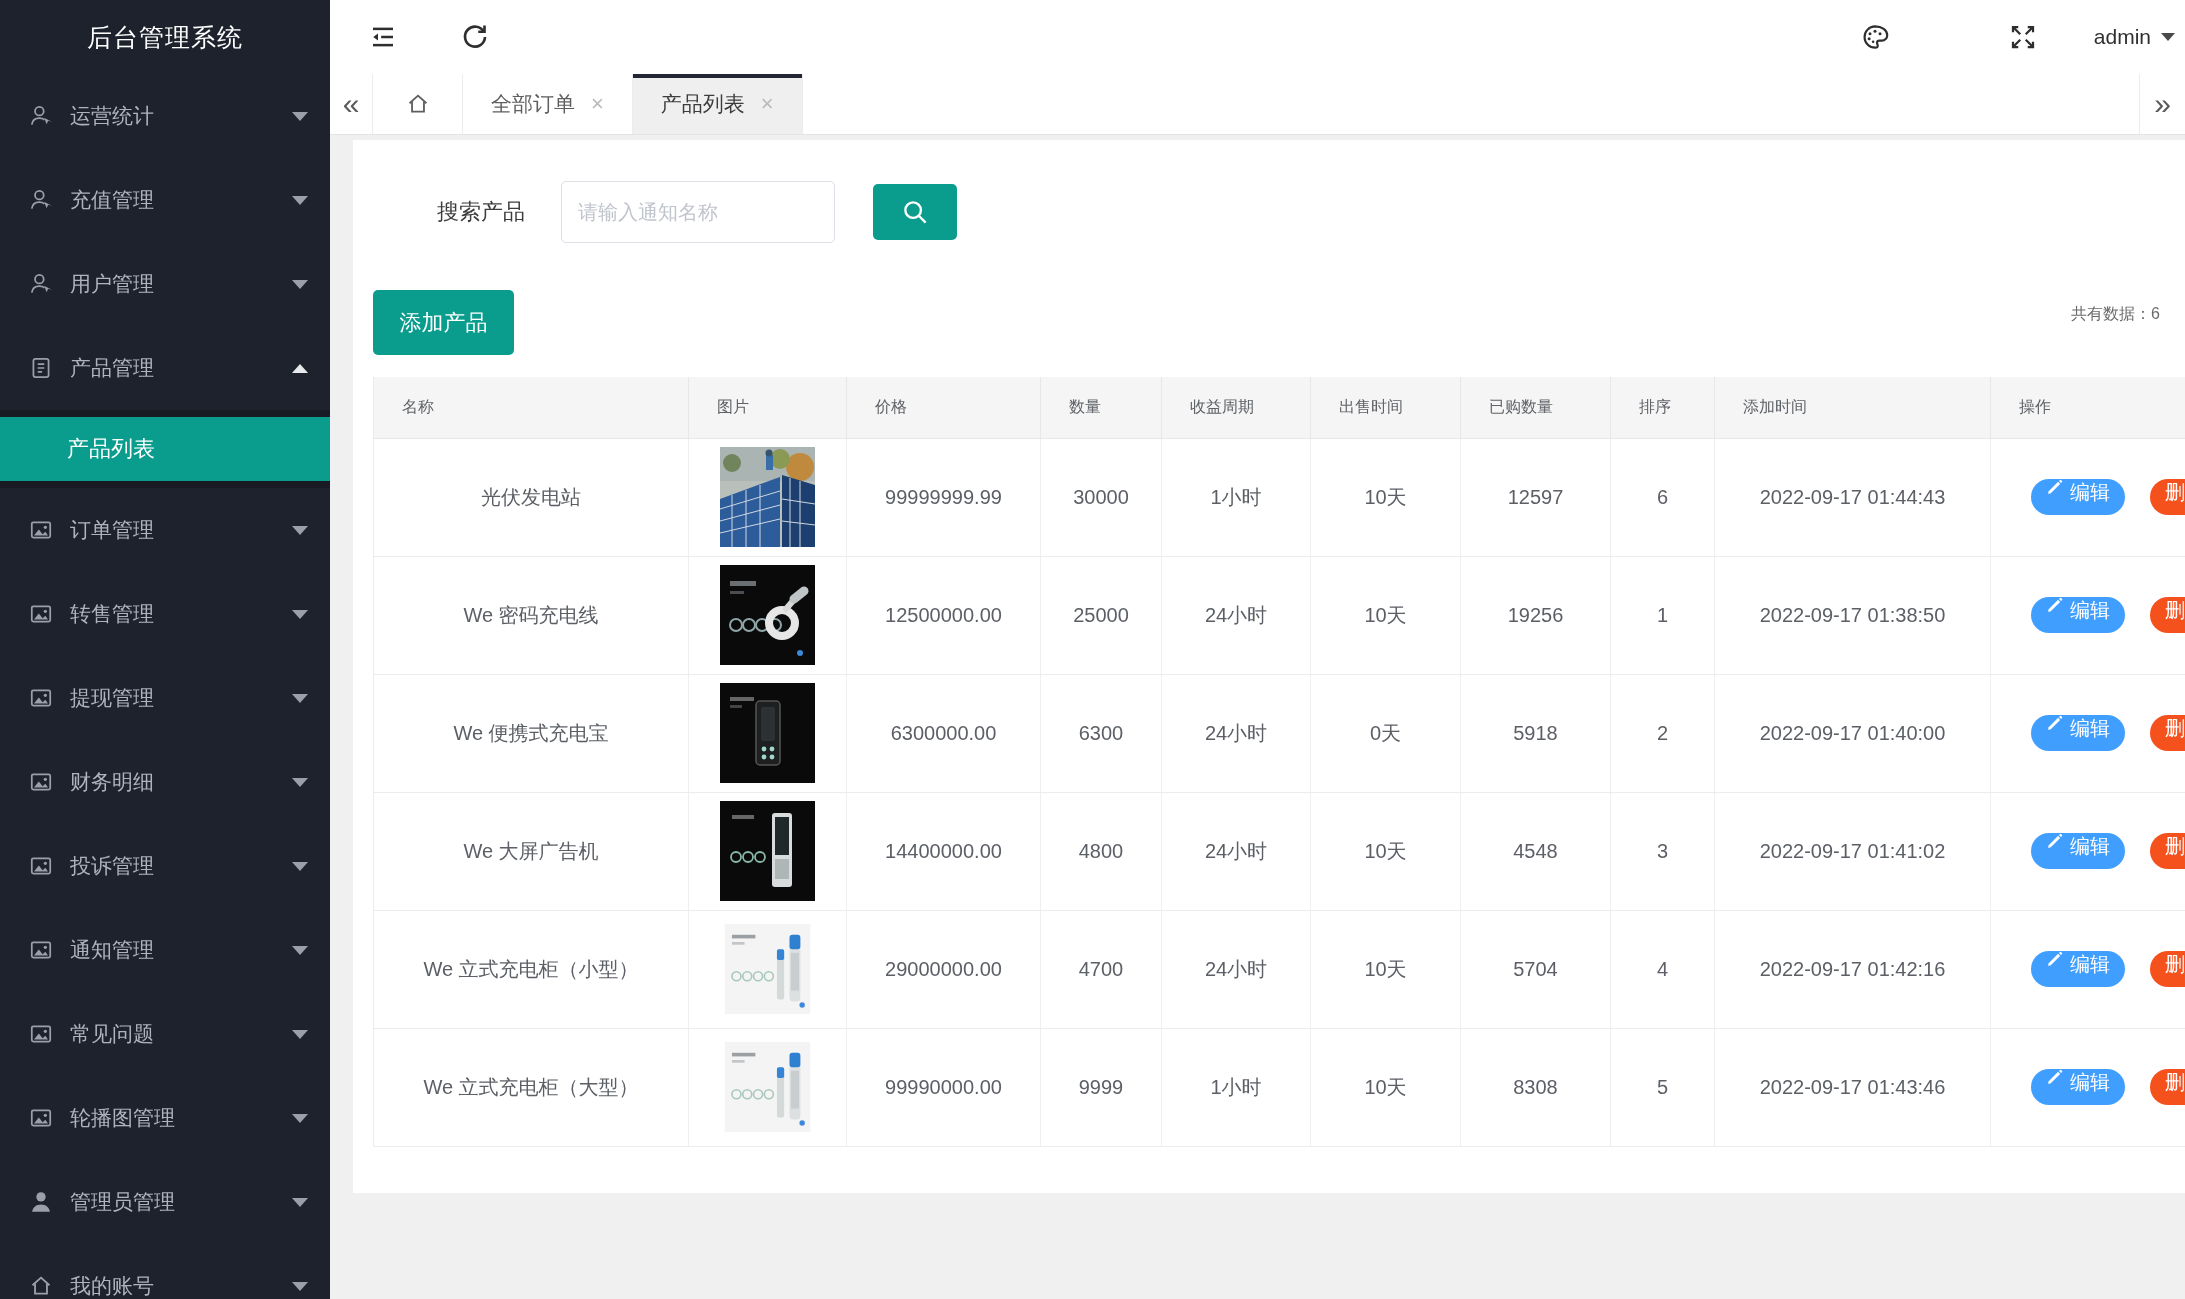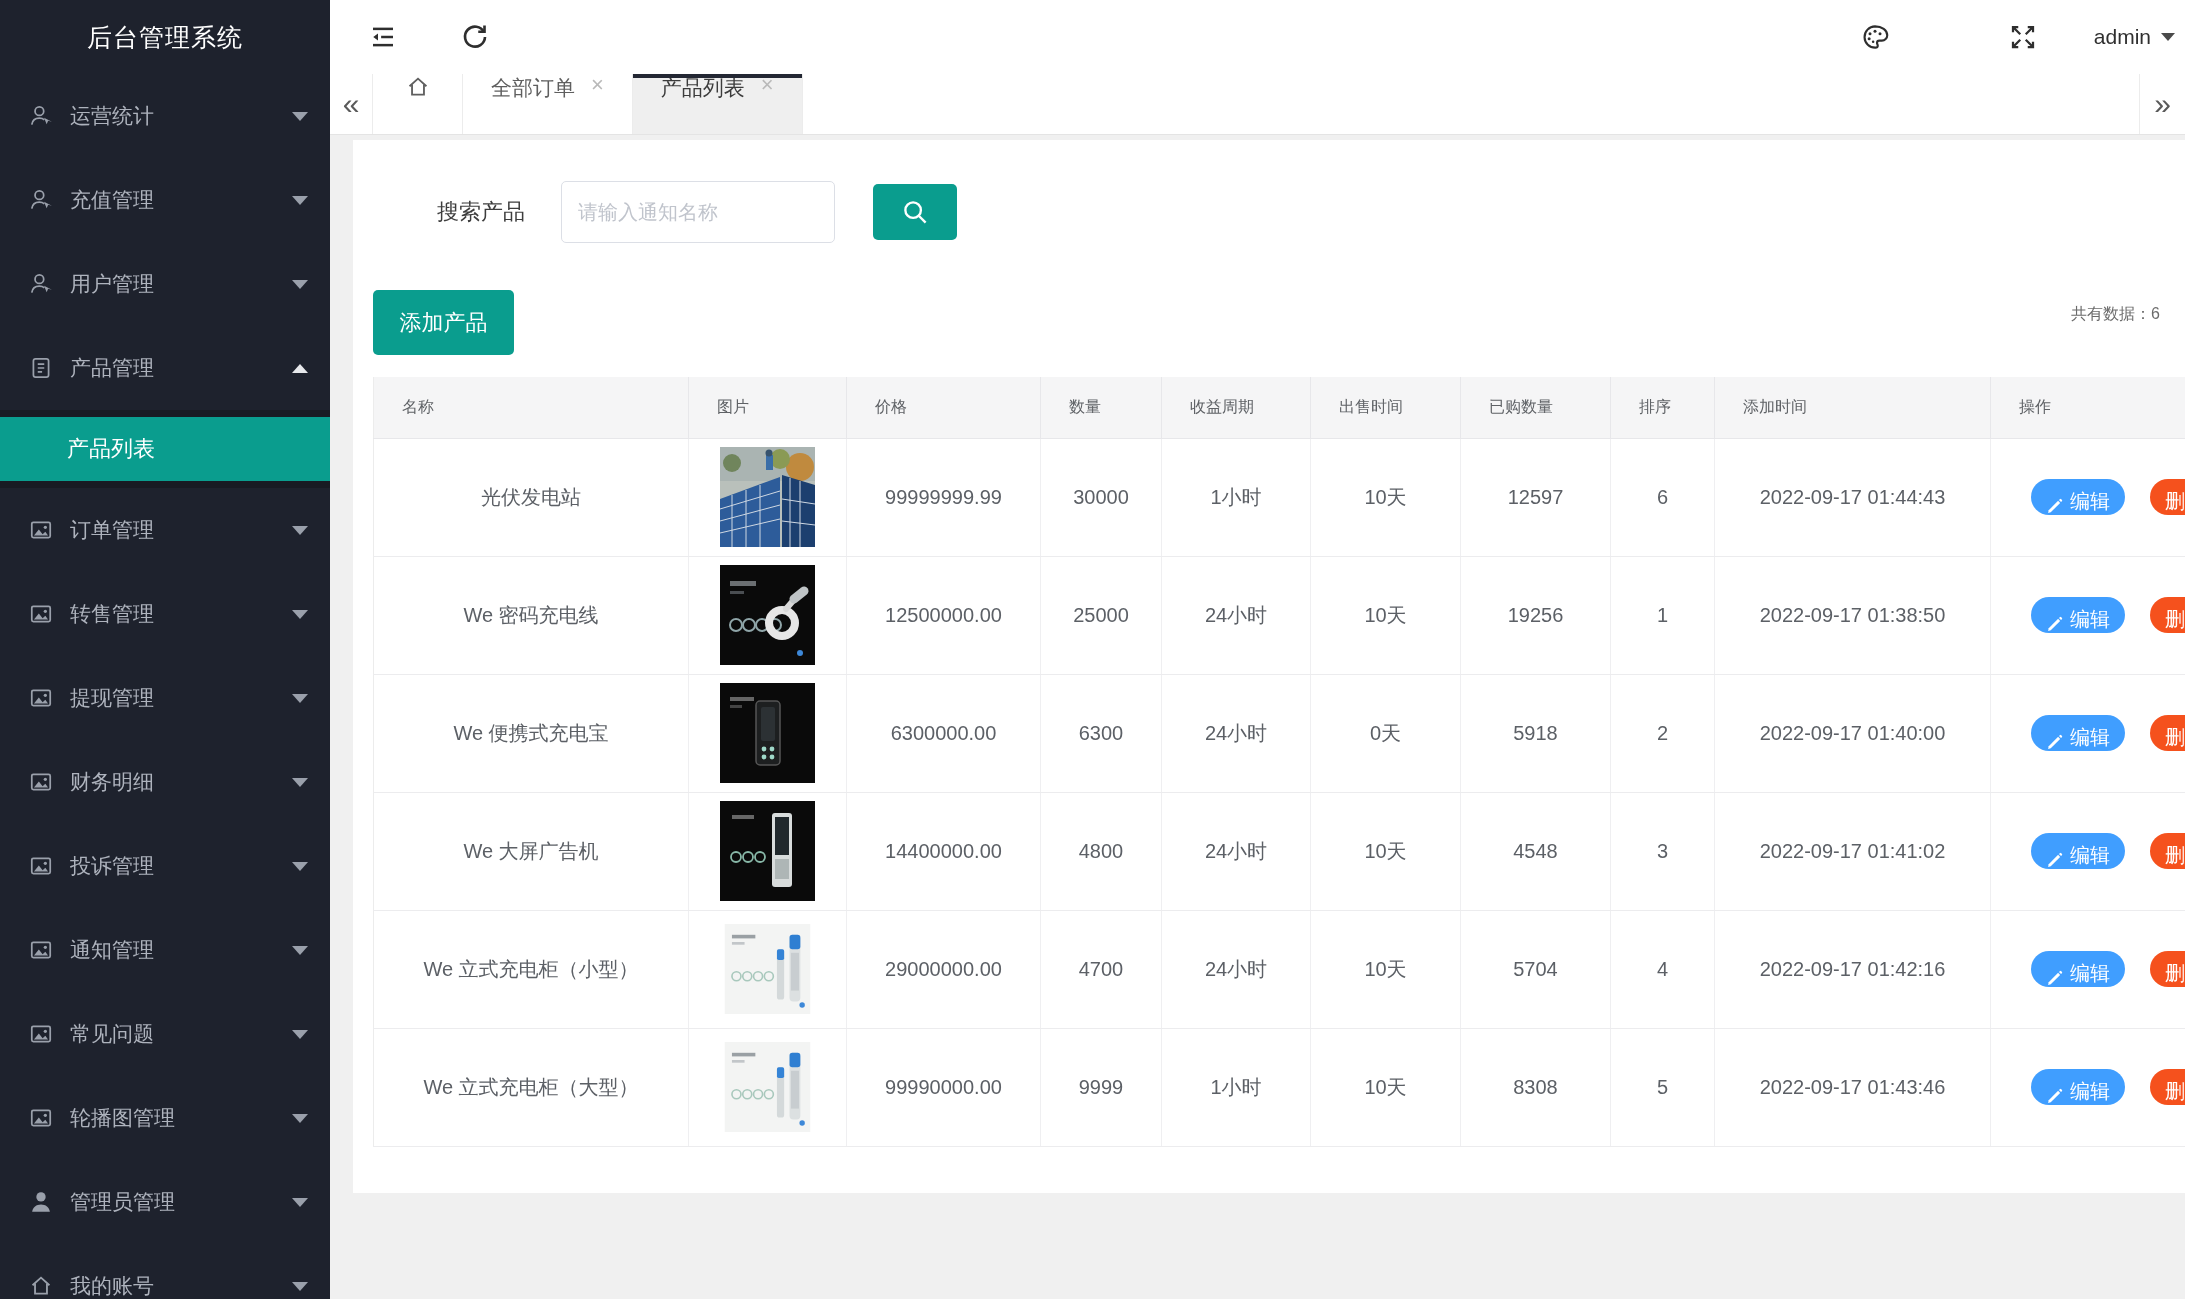--- a/index.html
+++ b/index.html
@@ -31,21 +31,21 @@
   .tb-icon svg{width:30px;height:30px;display:block;}
   .tb-icon + .tb-icon{margin-left:62px;}
   .tb-spacer{flex:1;}
   .tb-right{display:flex;align-items:center;gap:56px;}
   .user{display:flex;align-items:center;gap:10px;cursor:pointer;font-size:21px;color:#303030;}
   .user-caret{width:0;height:0;border-left:7px solid transparent;border-right:7px solid transparent;border-top:8px solid #4a4a4a;}
 
   .tabbar{height:61px;background:#fff;display:flex;align-items:stretch;border-bottom:1px solid #e4e4e4;}
   .tab-nav{width:43px;display:flex;align-items:center;justify-content:center;color:#5a5a5a;font-size:30px;cursor:pointer;border-right:1px solid #ececec;}
   .tab-nav.right{border-right:none;border-left:1px solid #ececec;margin-left:auto;width:46px;}
-  .tab{display:flex;justify-content:center;padding:0 28px;border-right:1px solid #ececec;cursor:pointer;font-size:21px;color:#5f5f5f;position:relative;}
+  .tab{display:flex;align-items:center;justify-content:center;padding:0 28px;border-right:1px solid #ececec;cursor:pointer;font-size:21px;color:#5f5f5f;position:relative;}
   .tab.home{width:90px;padding:0;}
   .tab.home svg{width:26px;height:26px;color:#5f5f5f;}
   .tab .x{margin-left:16px;color:#b9b9b9;font-size:22px;line-height:1;}
   .tab.active{background:#efefef;color:#3c3c3c;}
   .tab.active::before{content:"";position:absolute;top:0;left:0;right:0;height:4px;background:#232733;}
 
   .content{flex:1;background:#f0f0f0;padding:5px 0 0 23px;min-width:0;}
   .panel{background:#fff;width:1832px;height:1053px;padding:41px 0 0 20px;position:relative;}
 
   .search-row{display:flex;align-items:center;margin-left:64px;height:62px;}
@@ -59,21 +59,21 @@
   .btn-add{width:141px;height:65px;background:var(--accent);color:#fff;border:none;border-radius:5px;font-size:22px;cursor:pointer;font-family:inherit;}
   .stats-abs{position:absolute;left:1698px;top:14px;font-size:16px;color:#6b6b6b;white-space:nowrap;}
 
   table{border-collapse:collapse;table-layout:fixed;width:1937px;margin-top:22px;border-left:1px solid #ececec;}
   th{height:61px;background:#f5f5f6;font-weight:400;font-size:16px;color:#5f6266;text-align:left;padding-left:28px;border-right:1px solid #e7e7ea;border-bottom:1px solid #e7e7ea;}
   td{height:118px;font-size:20px;color:#5c6066;text-align:center;border-right:1px solid #efeff1;border-bottom:1px solid #ececee;background:#fff;}
   td.c-actions{text-align:left;padding-left:40px;}
   .thumb{width:95px;height:100px;margin:0 auto;display:block;}
   .thumb svg{width:100%;height:100%;display:block;}
   .thumb.short{height:90px;}
-  .pill{display:inline-flex;align-items:flex-end;justify-content:center;height:36px;border-radius:18px;border:none;color:#fff;font-size:20px;padding:0 15px;cursor:pointer;vertical-align:middle;font-family:inherit;}
+  .pill{display:inline-flex;align-items:flex-start;justify-content:center;height:36px;border-radius:18px;border:none;color:#fff;font-size:20px;padding:0 15px;cursor:pointer;vertical-align:middle;font-family:inherit;}
   .pill svg{width:17px;height:17px;margin-right:7px;}
   .pill.edit{background:var(--edit);}
   .pill.del{background:var(--del);margin-left:25px;}
 </style>
 </head>
 <body>
 
 <div class="app">
 
   <aside class="sidebar">

